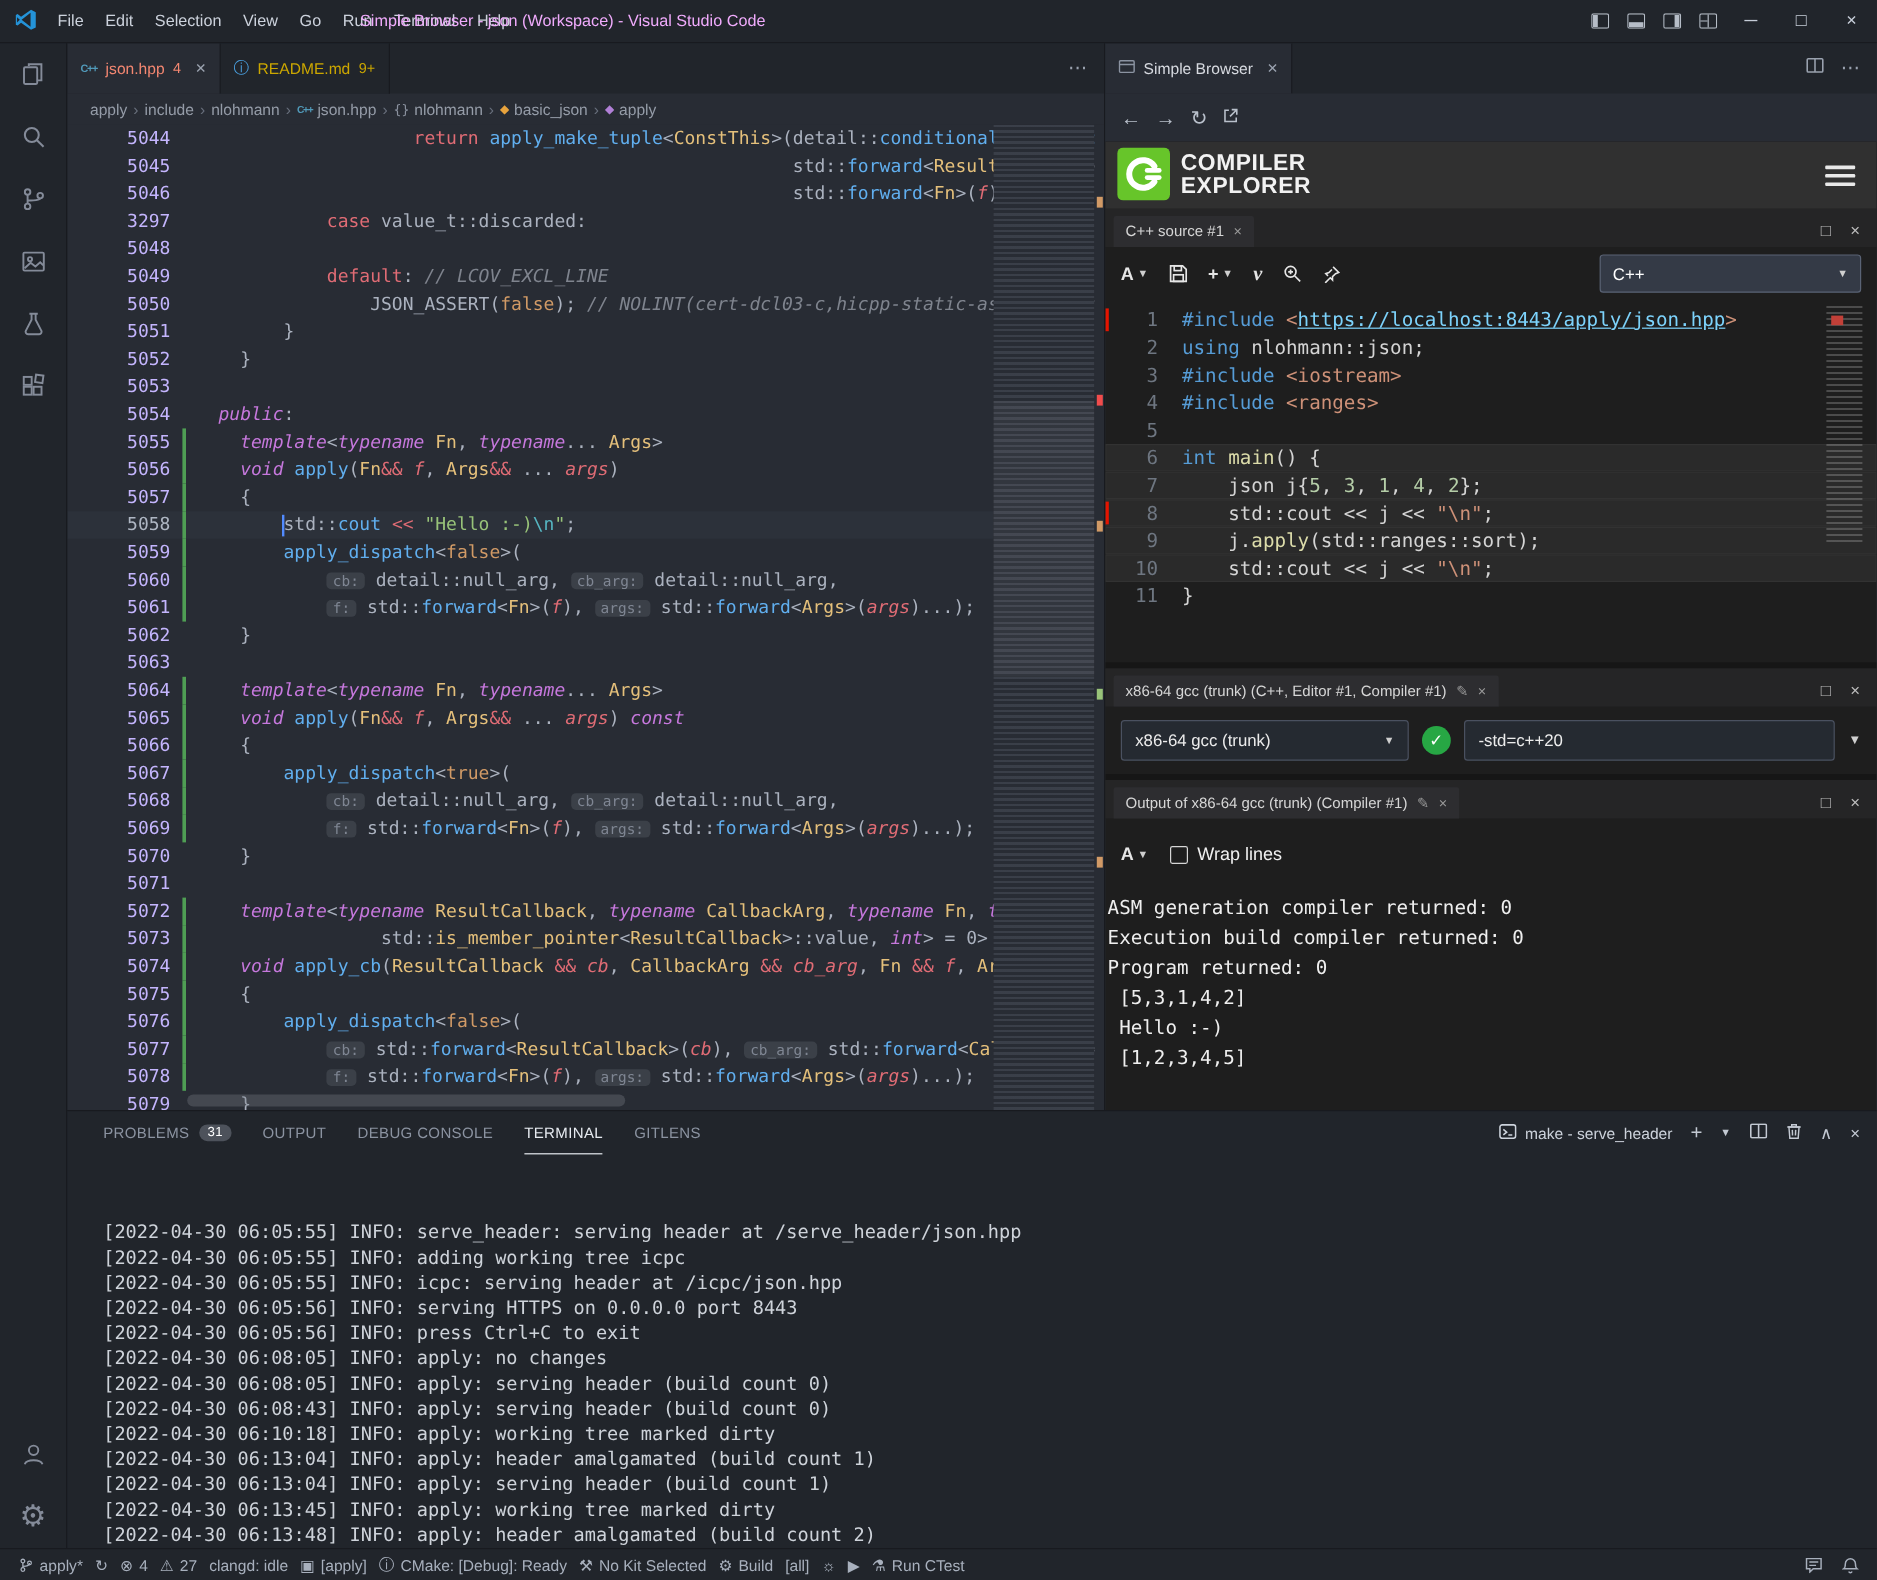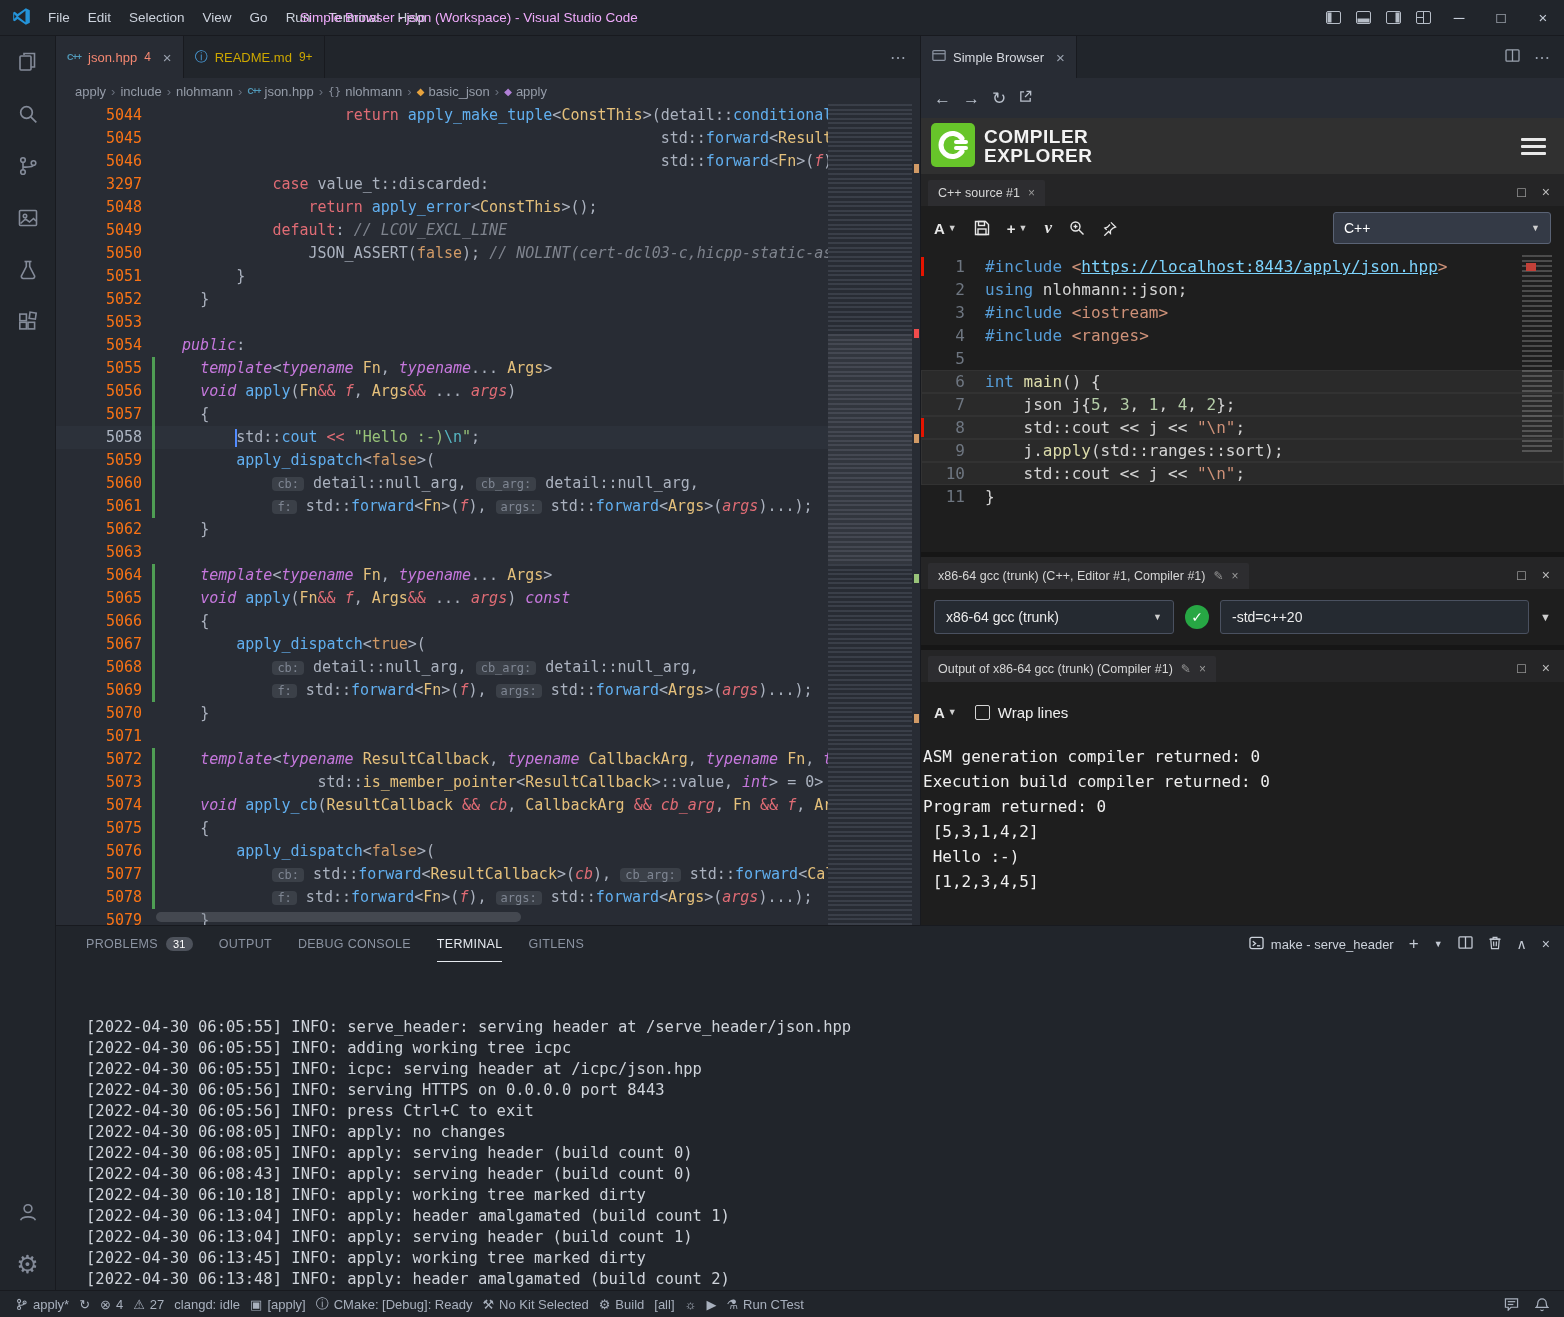--- a/index.html
+++ b/index.html
@@ -46,21 +46,21 @@
 .bc-sep{color:#686f7c;margin:0 4px}
 .bc-ico{font-size:10px}
 .bc-cpp{color:#519aba;font-weight:bold;font-size:8.5px;letter-spacing:-1px}
 .bc-ns{color:#8a919e;font-family:"DejaVu Sans Mono",monospace;font-size:11px}
 .bc-cls{color:#e8a33d}
 .bc-mth{color:#b180d7}
 
 #code-area{position:relative;height:821px;overflow:hidden}
 .cl{display:flex;height:23px;line-height:23px;font-family:"DejaVu Sans Mono",monospace;
   font-size:15px;white-space:pre;position:relative}
-#vs-lines .ln{width:86px;text-align:right;color:#f97316;flex:none}
+#vs-lines .ln{width:86px;text-align:right;color:#c4b5fd;flex:none}
 #vs-lines .lt{margin-left:22px;flex:none}
 #vs-lines .cl.cur{background:#2c313a}
 #vs-lines .cl.cur .ln{color:#aeb6c3}
 #vs-lines .cl.git::before{content:"";position:absolute;left:96px;top:0;bottom:0;width:3px;background:#4f9e54}
 .chip{background:#3b4048;color:#7f8693;border-radius:4px;padding:0 5px;font-size:12px}
 .cursor{display:inline-block;width:2px;height:18px;background:#528bff;vertical-align:middle;margin:0 -1px}
 .t-p{color:#abb2bf}.t-r{color:#e06c75}.t-pu{color:#c678dd;font-style:italic}
 .t-b{color:#61afef}.t-y{color:#e5c07b}.t-g{color:#98c379}.t-o{color:#d19a66}
 .t-c{color:#7f848e;font-style:italic}.t-cy{color:#56b6c2}.t-pi{color:#e06c75;font-style:italic}
 #minimap{position:absolute;top:0;right:8px;width:84px;bottom:0;background-color:#282c34;
@@ -303,21 +303,21 @@
           <span class="bc-ico bc-mth">◆</span>
           <span>apply</span>
         </span>
       </div>
     <div id="code-area">
       <div id="vs-lines">
           <div class="cl"><span class="ln">5044</span><span class="lt"><span class="ind">                    </span><span class="t-r">return</span><span class="t-p"> </span><span class="t-b">apply_make_tuple</span><span class="t-p">&lt;</span><span class="t-y">ConstThis</span><span class="t-p">&gt;(detail::</span><span class="t-b">conditional_static_cast</span></span></div>
           <div class="cl"><span class="ln">5045</span><span class="lt"><span class="ind">                                                       </span><span class="t-p">std::</span><span class="t-b">forward</span><span class="t-p">&lt;</span><span class="t-y">ResultCallback</span><span class="t-p">&gt;(</span></span></div>
           <div class="cl"><span class="ln">5046</span><span class="lt"><span class="ind">                                                       </span><span class="t-p">std::</span><span class="t-b">forward</span><span class="t-p">&lt;</span><span class="t-y">Fn</span><span class="t-p">&gt;(</span><span class="t-pi">f</span><span class="t-p">),</span></span></div>
           <div class="cl"><span class="ln">3297</span><span class="lt"><span class="ind">            </span><span class="t-r">case</span><span class="t-p"> value_t::discarded:</span></span></div>
-          <div class="cl"><span class="ln">5048</span><span class="lt"><span class="ind">                </span><span class="t-r">return</span><span class="t-p"> </span><span class="t-b">apply_error</span><span class="t-p">&lt;</span><span class="t-y">ConstThis</span><span class="t-p">&gt;();</span></span></div>
+          <div class="cl"><span class="ln">5048</span></div>
           <div class="cl"><span class="ln">5049</span><span class="lt"><span class="ind">            </span><span class="t-r">default</span><span class="t-p">: </span><span class="t-c">// LCOV_EXCL_LINE</span></span></div>
           <div class="cl"><span class="ln">5050</span><span class="lt"><span class="ind">                </span><span class="t-p">JSON_ASSERT(</span><span class="t-o">false</span><span class="t-p">); </span><span class="t-c">// NOLINT(cert-dcl03-c,hicpp-static-assert,misc-static-assert)</span></span></div>
           <div class="cl"><span class="ln">5051</span><span class="lt"><span class="ind">        </span><span class="t-p">}</span></span></div>
           <div class="cl"><span class="ln">5052</span><span class="lt"><span class="ind">    </span><span class="t-p">}</span></span></div>
           <div class="cl"><span class="ln">5053</span><span class="lt"><span class="ind"></span></span></div>
           <div class="cl"><span class="ln">5054</span><span class="lt"><span class="ind">  </span><span class="t-pu">public</span><span class="t-p">:</span></span></div>
           <div class="cl git"><span class="ln">5055</span><span class="lt"><span class="ind">    </span><span class="t-pu">template</span><span class="t-p">&lt;</span><span class="t-pu">typename</span><span class="t-p"> </span><span class="t-y">Fn</span><span class="t-p">, </span><span class="t-pu">typename</span><span class="t-p">... </span><span class="t-y">Args</span><span class="t-p">&gt;</span></span></div>
           <div class="cl git"><span class="ln">5056</span><span class="lt"><span class="ind">    </span><span class="t-pu">void</span><span class="t-p"> </span><span class="t-b">apply</span><span class="t-p">(</span><span class="t-y">Fn</span><span class="t-r">&amp;&amp;</span><span class="t-p"> </span><span class="t-pi">f</span><span class="t-p">, </span><span class="t-y">Args</span><span class="t-r">&amp;&amp;</span><span class="t-p"> ... </span><span class="t-pi">args</span><span class="t-p">)</span></span></div>
           <div class="cl git"><span class="ln">5057</span><span class="lt"><span class="ind">    </span><span class="t-p">{</span></span></div>
           <div class="cl cur git"><span class="ln">5058</span><span class="lt"><span class="ind">        </span><span class="cursor"></span><span class="t-p">std::</span><span class="t-b">cout</span><span class="t-p"> </span><span class="t-r">&lt;&lt;</span><span class="t-p"> </span><span class="t-g">"Hello :-)</span><span class="t-cy">\n</span><span class="t-g">"</span><span class="t-p">;</span></span></div>

